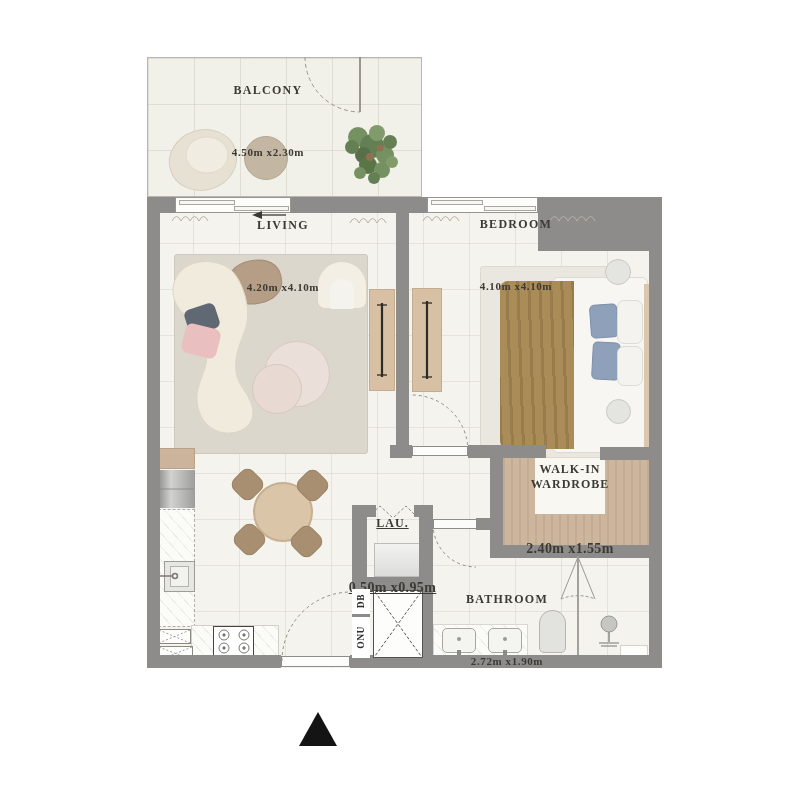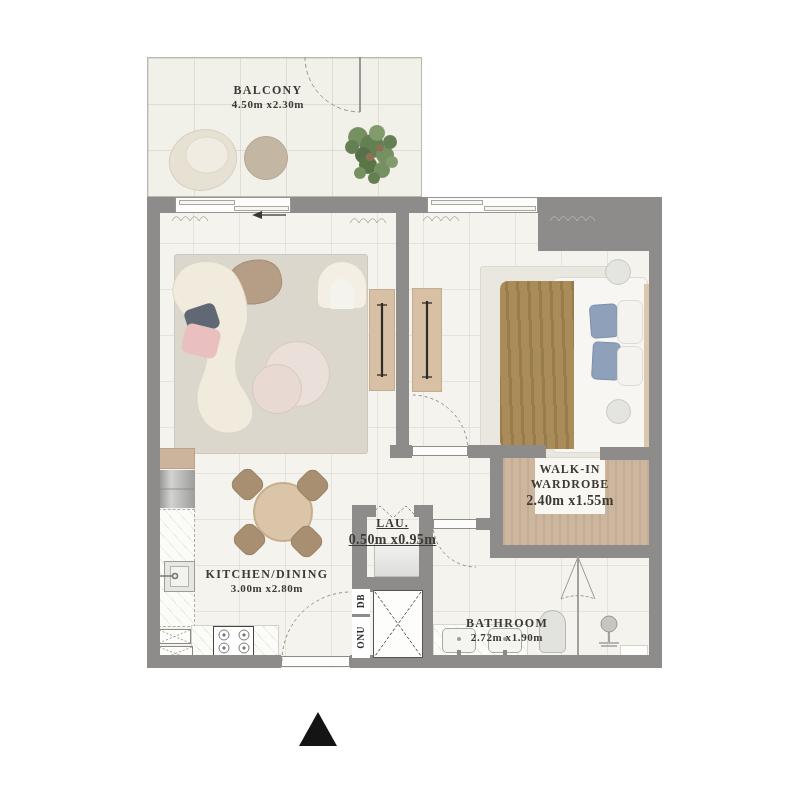--- a/index.html
+++ b/index.html
@@ -15,21 +15,21 @@
                           linear-gradient(90deg,rgba(205,202,190,.5) 1px,transparent 1px);
          background-size:46px 46px;z-index:0;box-sizing:border-box;}
   .rug{position:absolute;z-index:1;border-radius:3px;}
   .furn{position:absolute;z-index:2;box-sizing:border-box;}
   .win{position:absolute;background:#fdfdfb;border:1px solid #97958f;z-index:4;box-sizing:border-box;}
   .winpane{position:absolute;background:#f6f6f3;border:1px solid #a9a7a0;box-sizing:border-box;}
   .leaf{position:absolute;background:#fcfcfa;border:1px solid #8f8d87;z-index:4;box-sizing:border-box;}
   svg.overlay{position:absolute;left:0;top:0;z-index:5;pointer-events:none;}
   .room-label{position:absolute;z-index:10;text-align:center;color:#3c3a34;line-height:1.25;}
   .rname{display:block;font-size:12px;font-weight:700;letter-spacing:1.3px;}
-  .rdims{display:block;font-size:11px;font-weight:600;letter-spacing:.6px;}
+  .rdims{display:block;font-size:11px;font-weight:600;letter-spacing:.6px;margin-top:48px;}
   .room-label.small .rname{font-size:12px;letter-spacing:1px;}
   .room-label.small .rdims{font-size:14px;letter-spacing:.4px;}
   .vlabel{position:absolute;z-index:10;background:#ffffff;display:flex;align-items:center;justify-content:center;}
   .vlabel span{writing-mode:vertical-rl;transform:rotate(180deg);font-size:9.5px;font-weight:700;
                letter-spacing:.5px;color:#2e2c28;font-family:"Liberation Serif","DejaVu Serif",serif;}
   .marble{background-color:#fbfbf8;
           background-image:repeating-linear-gradient(48deg,rgba(140,140,135,.14) 0 1px,transparent 1px 9px);}
   .wood{background-color:#cdb69e;
         background-image:repeating-linear-gradient(90deg,rgba(120,90,60,.10) 0 2px,transparent 2px 8px);}
   .north{position:absolute;width:0;height:0;border-left:19px solid transparent;
@@ -237,33 +237,37 @@
     <circle cx="459" cy="639" r="2" fill="#9a9a94"></circle>
     <circle cx="505" cy="639" r="2" fill="#9a9a94"></circle>
 
     <line x1="160" y1="489" x2="194" y2="489" stroke="#88867f" stroke-width="0.8"></line>
   </svg>
 
   <div class="room-label" style="left:188px;top:83px;width:160px;">
     <span class="rname">BALCONY</span>
     <span class="rdims">4.50m x2.30m</span>
   </div>
+  <div class="room-label" style="left:203px;top:218px;width:160px;">
+    <span class="rname">LIVING</span>
+    <span class="rdims">4.20m x4.10m</span>
+  </div>
+  <div class="room-label" style="left:436px;top:217px;width:160px;">
+    <span class="rname">BEDROOM</span>
+    <span class="rdims">4.10m x4.10m</span>
+  </div>
   <div class="room-label small" style="left:520px;top:462px;width:100px;">
     <span class="rname">WALK-IN WARDROBE</span>
     <span class="rdims">2.40m x1.55m</span>
   </div>
   <div class="room-label small" style="left:340px;top:516px;width:105px;text-decoration:underline;">
     <span class="rname">LAU.</span>
     <span class="rdims">0.50m x0.95m</span>
   </div>
-  <div class="room-label" style="left:187px;top:567px;width:160px;">
-    <span class="rname">KITCHEN/DINING</span>
-    <span class="rdims">3.00m x2.80m</span>
-  </div>
-  <div class="room-label" style="left:427px;top:616px;width:160px;">
+  <div class="room-label" style="left:427px;top:592px;width:160px;">
     <span class="rname">BATHROOM</span>
     <span class="rdims">2.72m x1.90m</span>
   </div>
 
   <div class="vlabel" style="left:352px;top:589px;width:18px;height:25px;">
     <span>DB</span>
   </div>
   <div class="vlabel" style="left:352px;top:617px;width:18px;height:41px;">
     <span>ONU</span>
   </div>

